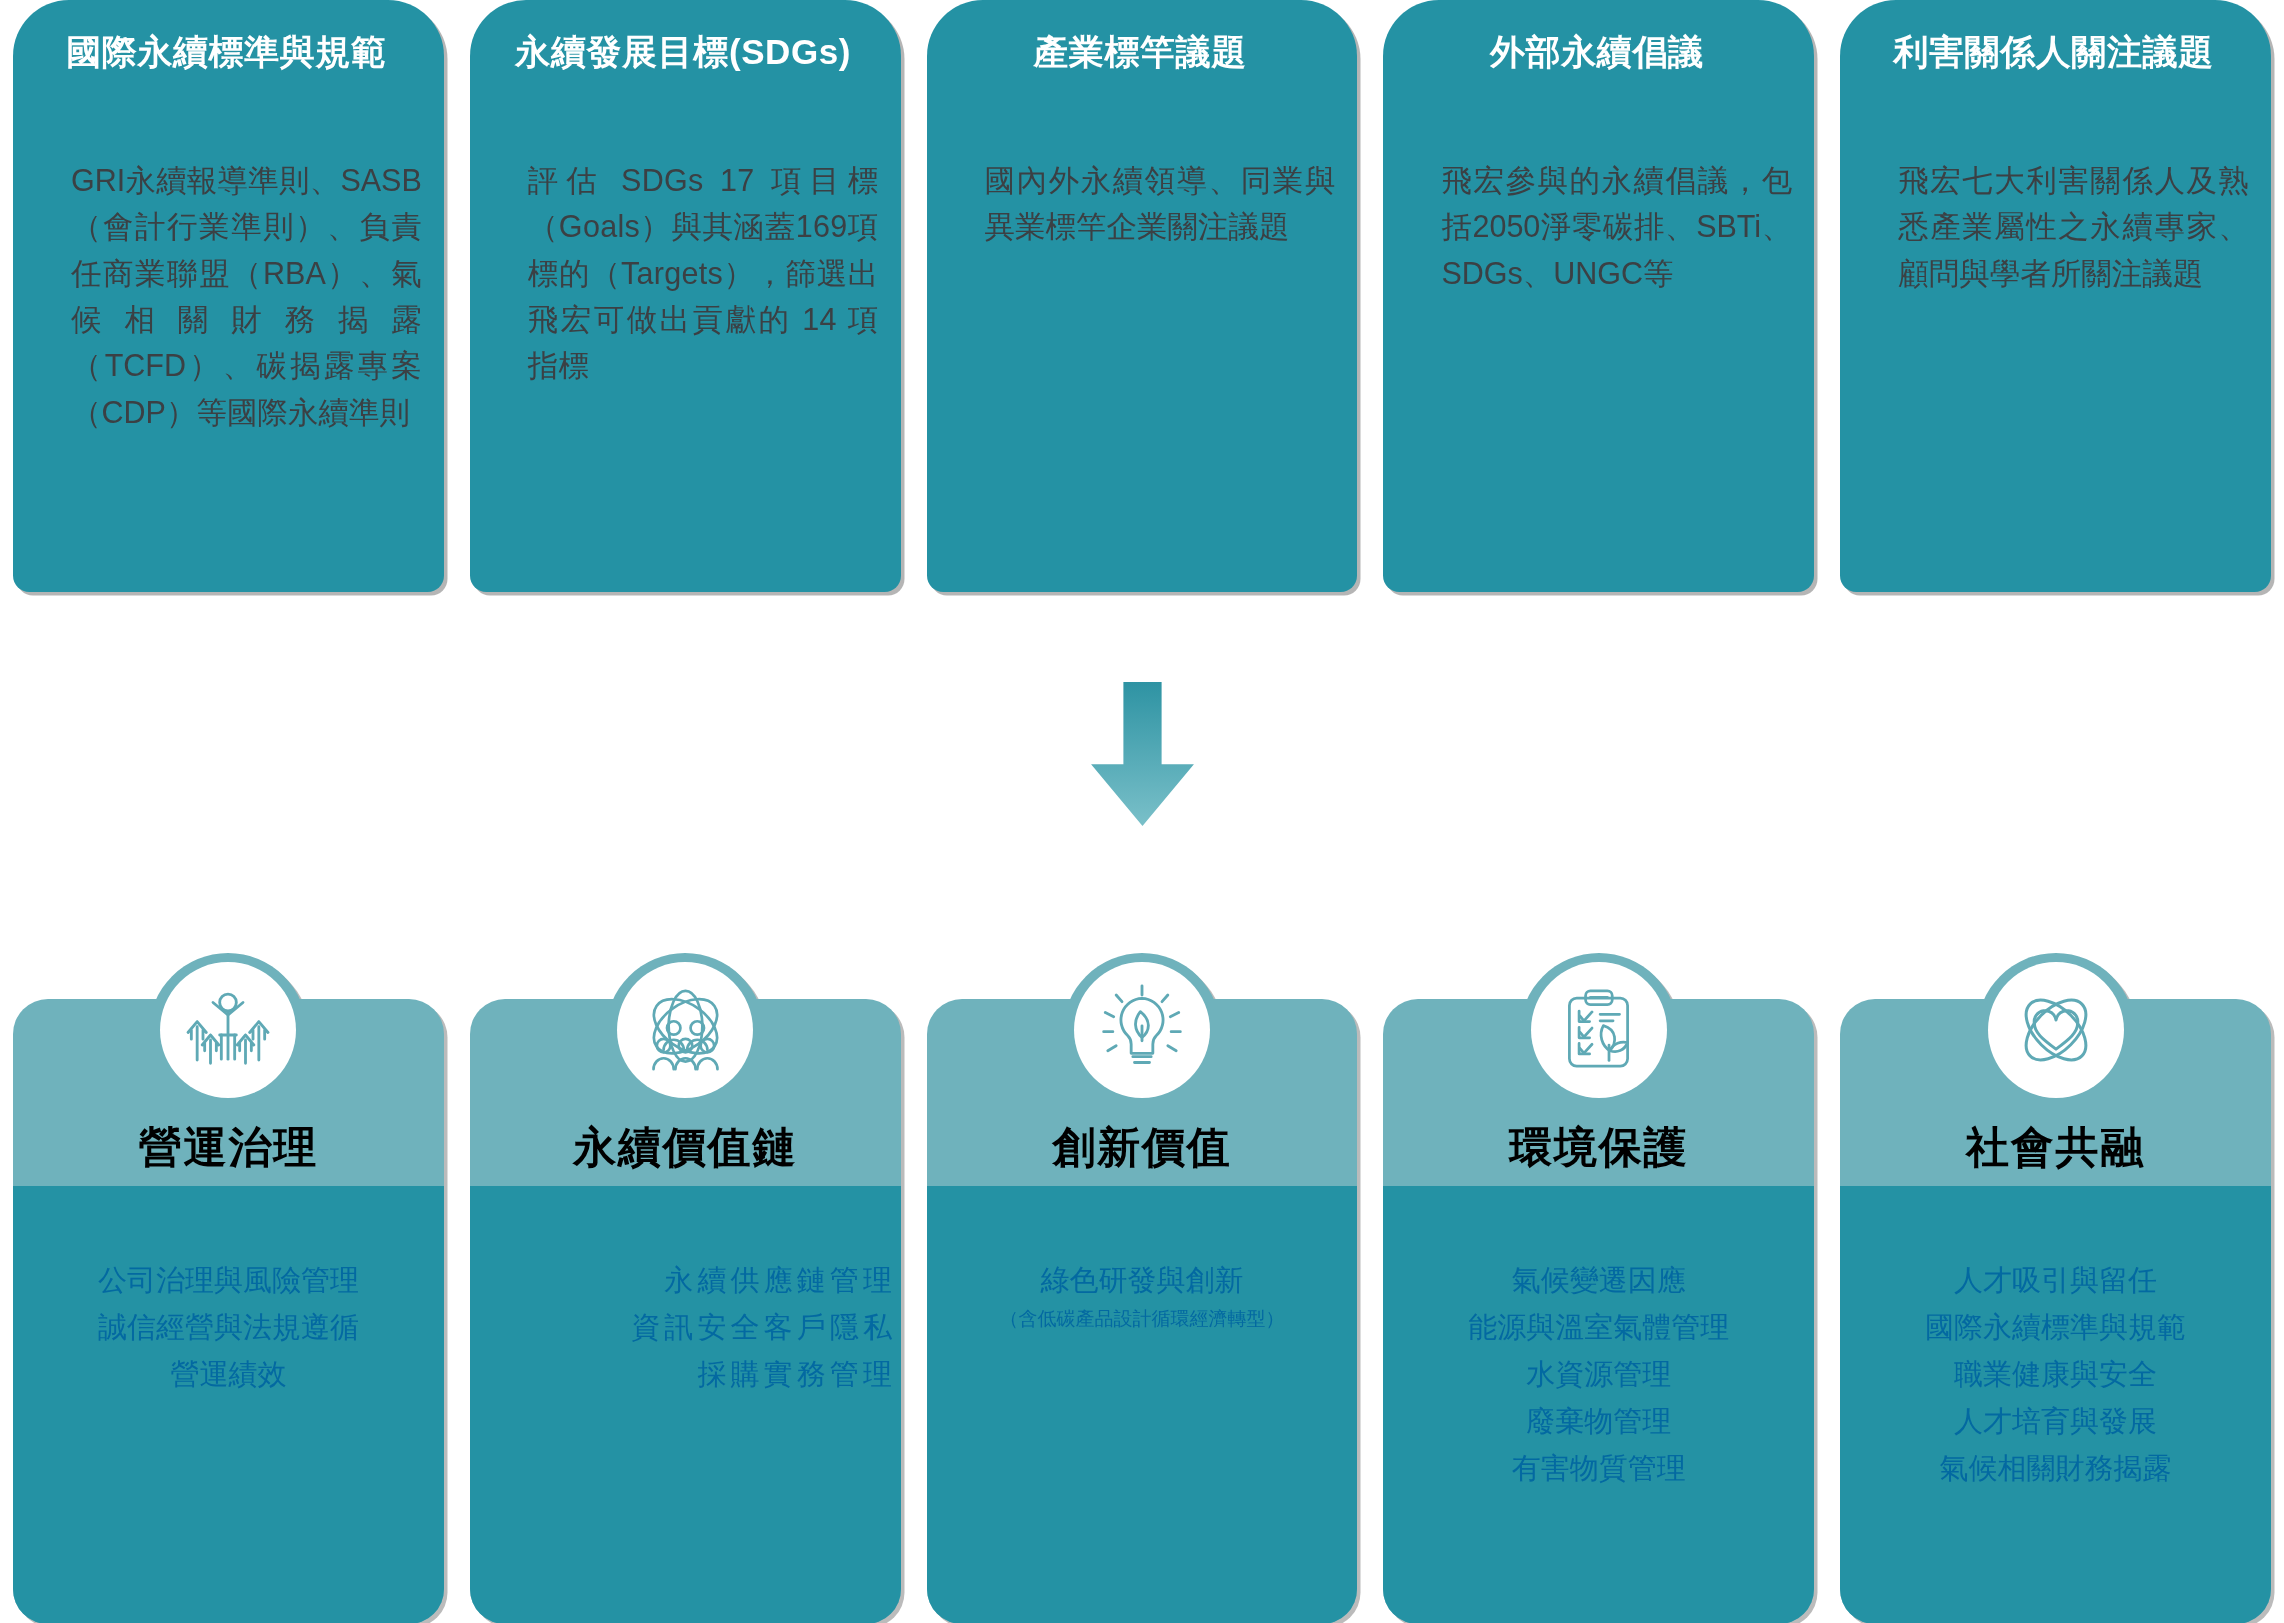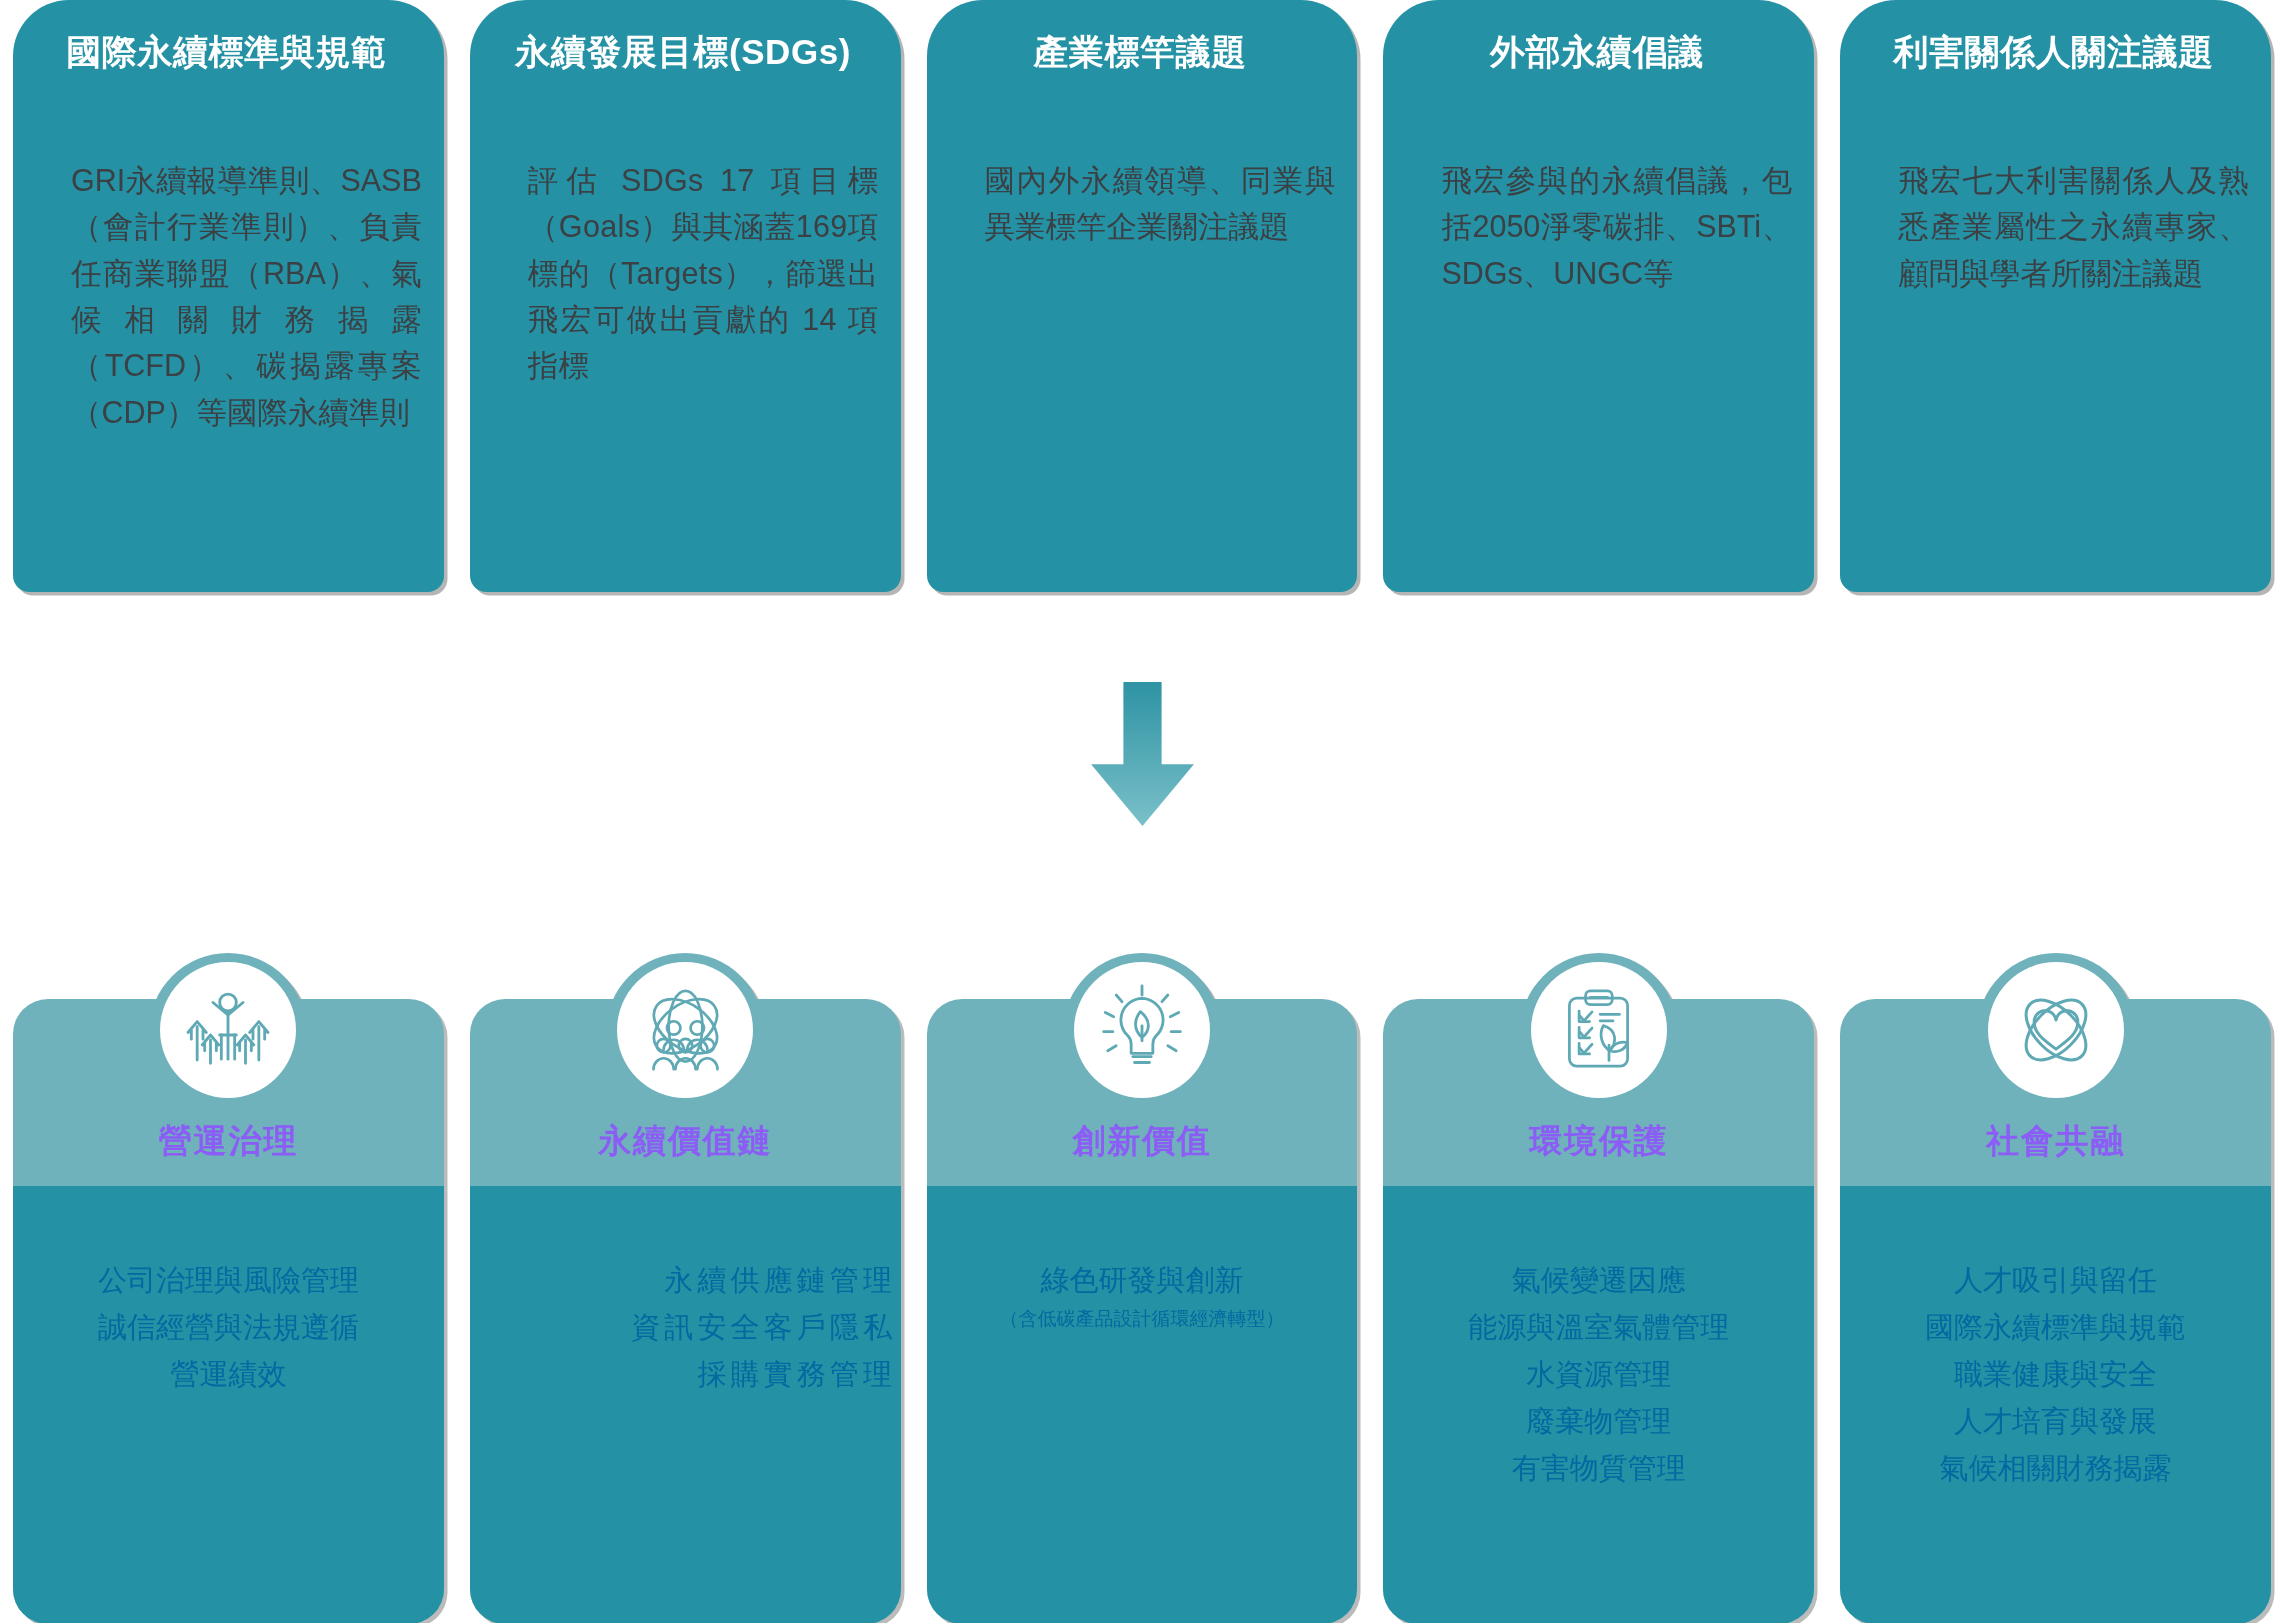--- a/index.html
+++ b/index.html
@@ -145,22 +145,22 @@
     align-items: center;
     justify-content: center;
     z-index: 5;
   }
   .bot-card-title {
     position: absolute;
     left: 0;
     right: 0;
     top: 199px;
     text-align: center;
-    color: #8b5cf6;
-    font-size: 33px;
+    color: #000000;
+    font-size: 43px;
     font-weight: bold;
     letter-spacing: 1.8px;
     z-index: 6;
   }
   .bot-card-body {
     position: absolute;
     left: 17.6px;
     right: 17.6px;
     top: 337px;
     text-align: center;

